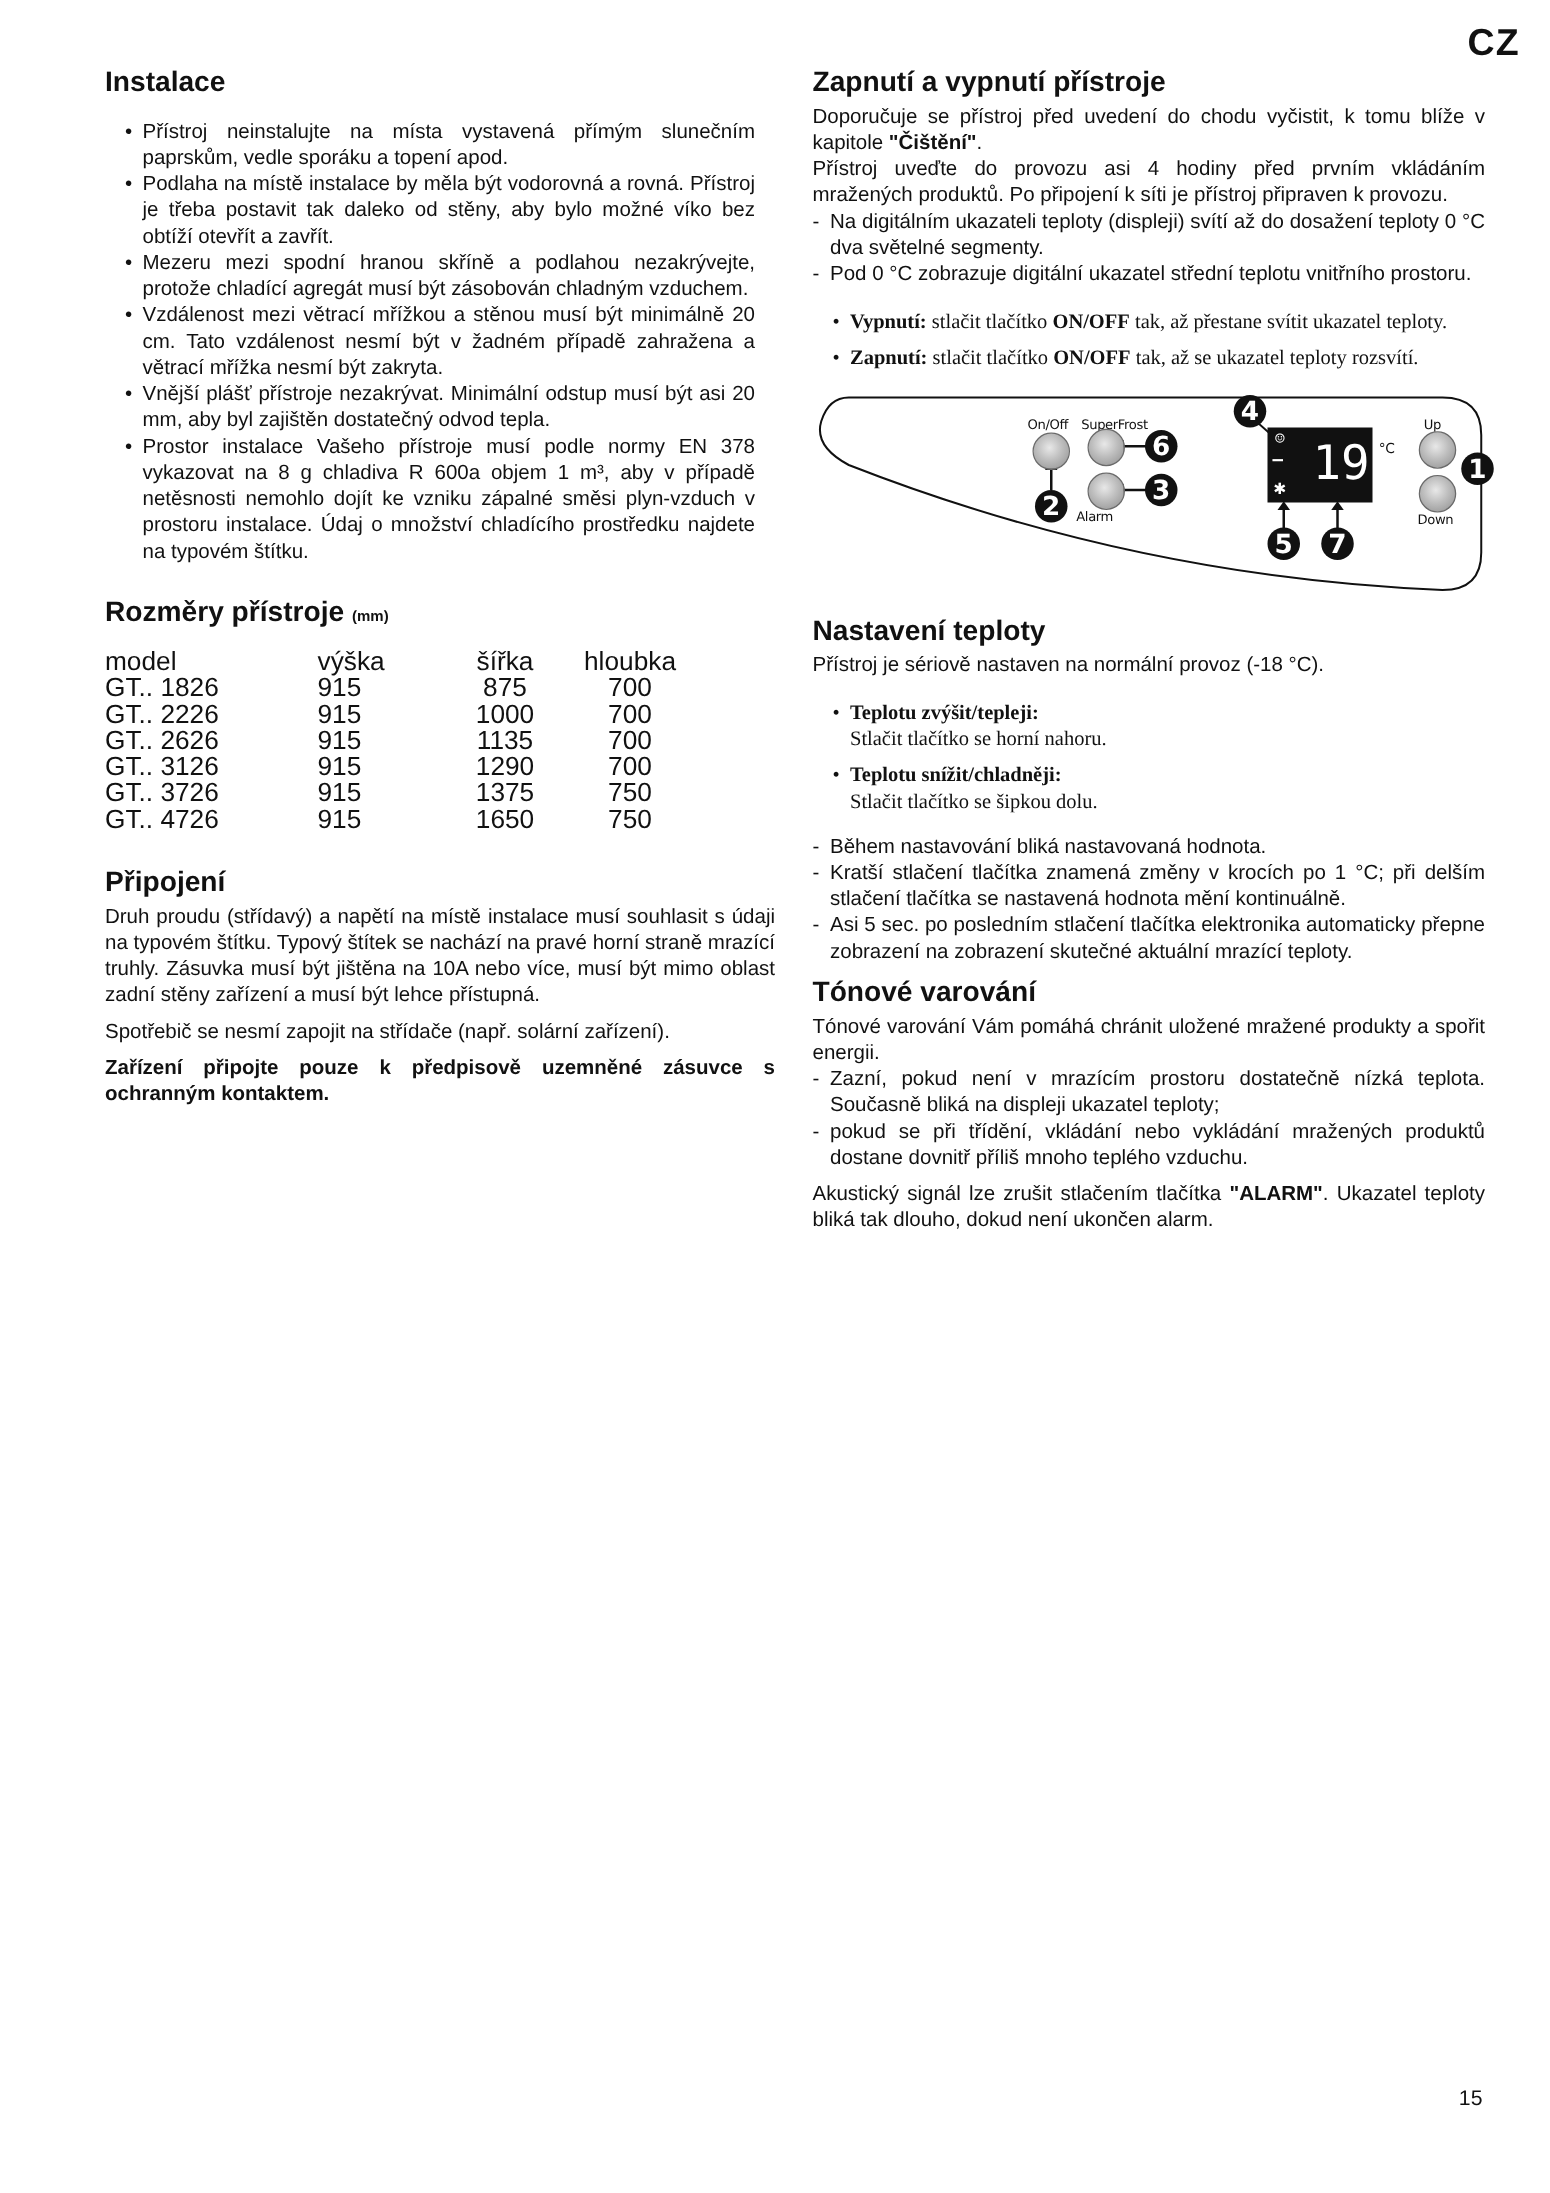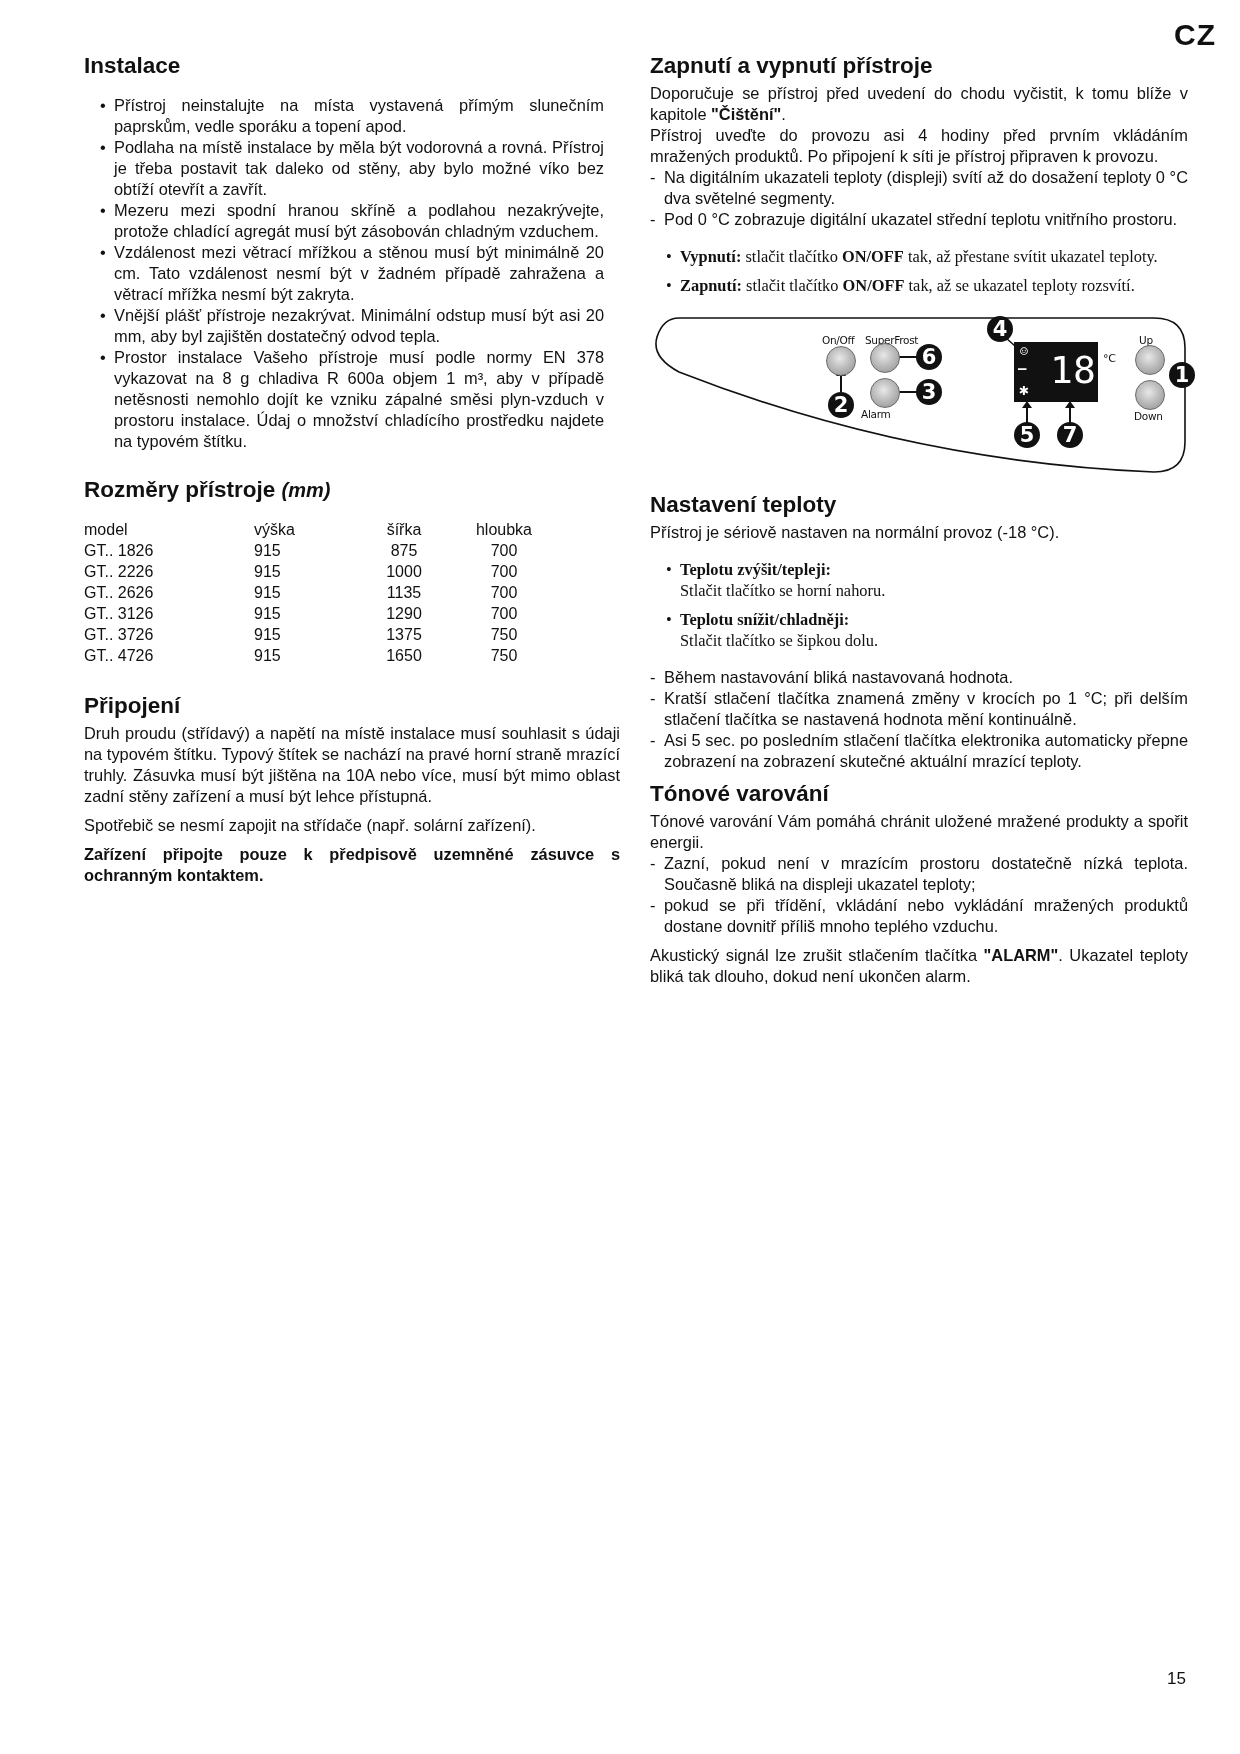--- a/index.html
+++ b/index.html
@@ -3,33 +3,33 @@
 <meta charset="utf-8">
 <style>
   html, body { margin:0; padding:0; background:#ffffff; }
   body { width:1240px; height:1754px; position:relative; overflow:hidden;
          font-family:"Liberation Sans", sans-serif; color:#111; }
   .lang { position:absolute; top:18px; right:24px; font-size:30px; font-weight:bold; letter-spacing:1px; }
   .col { position:absolute; top:52px; }
   .col-left { left:84px; width:536px; }
   .col-right { left:650px; width:538px; }
   h2 { font-size:22.5px; font-weight:bold; margin:0 0 4px 0; line-height:1.2; }
-  h2 .unit { font-size:20px;font-style:italic; }
+  h2 .unit { font-size:12px; }
   p { margin:0; font-size:16.4px; line-height:21px; text-align:justify; }
   .gap { margin-top:8px; }
   ul.bul { list-style:none; margin:16px; padding:0; }
   ul.bul li { position:relative; padding-left:14px; font-size:16.4px; line-height:21px; text-align:justify; }
   ul.bul li::before { content:"\2022"; position:absolute; left:0; top:0; }
   ul.bul.spaced li { margin-top:8px;font-family:Liberation Serif, serif; }
   ul.dash { list-style:none; margin:0; padding:0; }
   ul.dash li { position:relative; padding-left:14px; font-size:16.4px; line-height:21px; text-align:justify; }
   ul.dash li::before { content:"-"; position:absolute; left:0; top:0; }
   b { font-weight:bold; }
   .section { margin-bottom:0; }
-  table.dims { border-collapse:collapse; font-size:16px; line-height:21px; margin-top:16px; }
+  table.dims { border-collapse:collapse; font-size:21px; line-height:21px; margin-top:16px; }
   table.dims td { padding:0; }
   table.dims td.c1 { width:170px; text-align:left; }
   table.dims td.c2 { width:100px; text-align:left; }
   table.dims td.c3 { width:100px; text-align:center; }
   table.dims td.c4 { width:100px; text-align:center; }
   .panel { position:relative; width:540px; height:165px; margin:14px 0 10px -1px; }
   .panel svg { position:absolute; left:0; top:0; }
   .btn { position:absolute; width:28px; height:28px; border-radius:50%;
          background:radial-gradient(circle at 45% 40%, #e8e8e8 0%, #bdbdbd 45%, #8d8d8d 100%);
          border:1px solid #6a6a6a; }
@@ -155,21 +155,21 @@
 
     <span class="plabel" style="left:216px;top:22px;">SuperFrost</span>
     <div class="btn" style="left:221px;top:31px;"></div>
     <div class="btn" style="left:221px;top:66px;"></div>
     <span class="plabel" style="left:212px;top:96px;">Alarm</span>
 
     <div class="display">
       <span class="seg" style="left:6px;top:2px;font-size:13px;">☺</span>
       <span class="seg" style="left:4px;top:18px;font-size:14px;font-weight:bold;">—</span>
       <span class="seg" style="left:5px;top:38px;font-size:16px;">✱</span>
-      <span class="seg" style="left:36px;top:6px;font-size:38px;line-height:44px;">18</span>
+      <span class="seg" style="left:36px;top:6px;font-size:38px;line-height:44px;">19</span>
     </div>
     <span class="plabel" style="left:454px;top:40px;font-size:11px;">°C</span>
 
     <span class="plabel" style="left:490px;top:22px;">Up</span>
     <div class="btn" style="left:486px;top:33px;"></div>
     <div class="btn" style="left:486px;top:68px;"></div>
     <span class="plabel" style="left:485px;top:98px;">Down</span>
 
     <div class="num" style="left:520px;top:50px;">1</div>
     <div class="num" style="left:179px;top:80px;">2</div>

